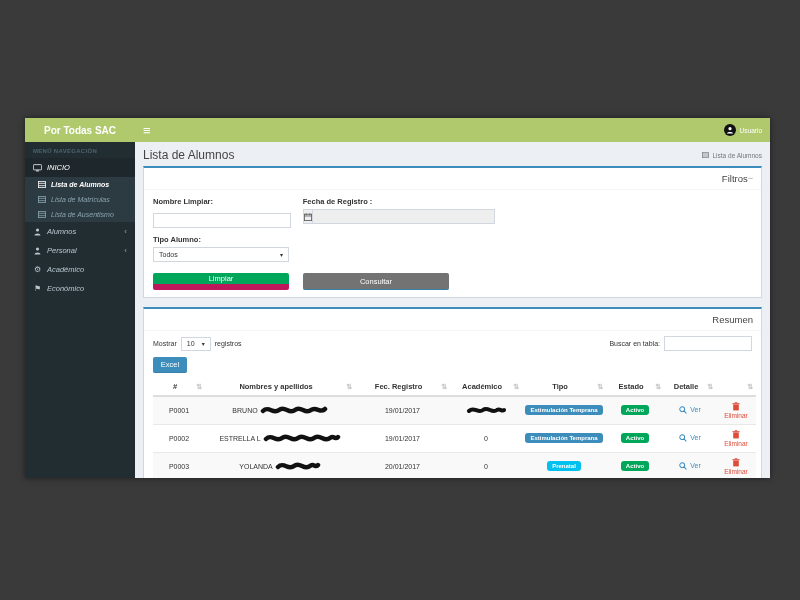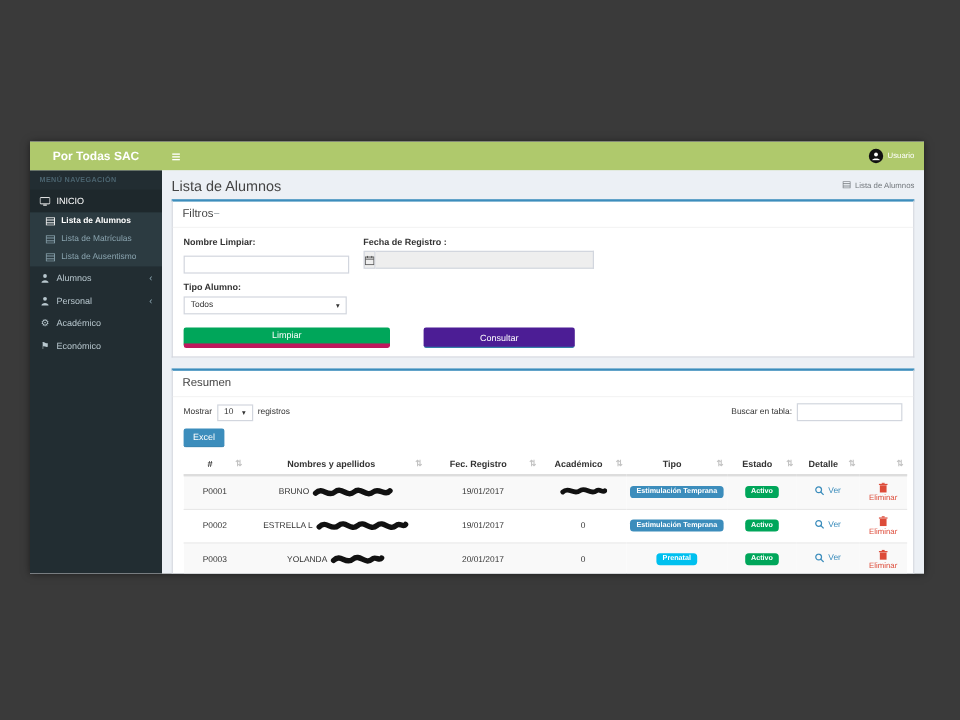--- a/index.html
+++ b/index.html
@@ -17,57 +17,57 @@
   .hamburger{color:#fff;font-size:13px;line-height:1;cursor:pointer;}
   .userbox{display:flex;align-items:center;gap:4px;}
   .avatar{width:12px;height:12px;border-radius:50%;background:#111;display:flex;align-items:center;
           justify-content:center;}
   .username{color:#fff;font-size:6.5px;}
   
   .bodyrow{flex:1;display:flex;min-height:0;}
   .sidebar{width:110px;flex:0 0 110px;background:#222d32;color:#b8c7ce;font-size:7.5px;}
   .side-section{color:#4b646f;font-size:6px;font-weight:bold;padding:6px 8px 4px 8px;letter-spacing:.3px;}
   .side-item{display:flex;align-items:center;gap:5px;padding:5px 8px;color:#b8c7ce;cursor:pointer;}
-  .side-item .lbl{flex:1;}
+  .side-item .lbl{flex:1;font-style:italic;}
   .side-item .chev{color:#8aa4af;font-size:8px;}
   .side-item.inicio{background:#1e282c;color:#ffffff;}
   .submenu{background:#2c3b41;}
   .submenu .side-item{padding:4px 8px 4px 12px;font-size:7px;color:#8aa4af;}
   .submenu .side-item.active{color:#ffffff;font-weight:bold;}
   .sicon{display:inline-flex;width:9px;justify-content:center;flex:0 0 9px;}
   .gchar{font-size:8px;line-height:1;color:#b8c7ce;}
   
   .content{flex:1;display:flex;flex-direction:column;min-width:0;background:#ecf0f5;overflow:hidden;}
   .content-header{display:flex;align-items:center;justify-content:space-between;padding:6px 8px 4px 8px;}
   .page-title{font-size:12px;color:#444;}
   .breadcrumb{font-size:6.5px;color:#72777c;display:flex;align-items:center;gap:3px;cursor:pointer;}
   .box{background:#fff;border:1px solid #d2d6de;border-top:2px solid #3c8dbc;margin:0 8px;}
-  .box-header{display:flex;align-items:center;justify-content:flex-start;padding:5px 8px;
+  .box-header{display:flex;align-items:center;justify-content:flex-end;padding:5px 8px;
               border-bottom:1px solid #f4f4f4;}
   .box-title{font-size:9.5px;color:#444;}
   .collapse-btn{color:#97a0a5;font-size:9px;cursor:pointer;line-height:1;}
   .box-body{padding:7px 9px;}
   .filter-grid{display:flex;}
   .fcol{width:25%;padding-right:12px;}
   .flabel{font-size:7.5px;font-weight:bold;color:#333;margin-bottom:3px;}
   .tinput{height:15px;border:1px solid #d2d6de;background:#fff;width:138px;font-size:7px;
           padding:2px 4px;color:#333;}
   .tselect{height:15px;border:1px solid #d2d6de;background:#fff;font-size:7px;color:#333;
            display:flex;align-items:center;justify-content:space-between;padding:0 5px;cursor:pointer;}
   .caret{font-size:6px;color:#333;}
   .dategroup{display:flex;width:128px;}
   .dategroup .addon{width:17px;height:15px;border:1px solid #d2d6de;background:#eee;display:flex;
                     align-items:center;justify-content:center;}
   .dategroup .dinput{flex:1;height:15px;border:1px solid #d2d6de;border-left:none;background:#eee;}
   .row2{margin-top:7px;}
   .btnrow{margin-top:11px;display:flex;gap:14px;}
   .btn{height:17px;border:none;color:#fff;font-size:7.5px;border-radius:2px;cursor:pointer;
        display:flex;align-items:center;justify-content:center;font-family:inherit;}
-  .btn-limpiar{width:172px;background:#00a65a;border-bottom:4px solid #be185d;}
-  .btn-consultar{width:126px;background:#4c1d95;border-bottom:1px solid #367fa9;margin-left:14px;}
+  .btn-limpiar{width:136px;background:#00a65a;border-bottom:6px solid #be185d;}
+  .btn-consultar{width:146px;background:#737373;border-bottom:1px solid #367fa9;}
   .box.resumen{margin-top:9px;border-top-color:#3c8dbc;}
   .sumrow{display:flex;align-items:center;justify-content:space-between;}
   .lenbox{display:flex;align-items:center;gap:4px;font-size:7px;color:#333;}
   .lenselect{width:30px;height:14px;}
   .searchbox{display:flex;align-items:center;gap:4px;font-size:7px;color:#333;}
   .searchinput{width:88px;height:15px;border:1px solid #d2d6de;font-size:7px;padding:2px 4px;}
   .btn-excel{width:34px;height:16px;background:#3c8dbc;border-bottom:1px solid #367fa9;margin-top:6px;}
   table.dt{width:100%;border-collapse:collapse;table-layout:fixed;margin-top:5px;}
   table.dt th{font-size:7.5px;font-weight:bold;color:#333;padding:4px 3px;border-bottom:2px solid #ddd;
               cursor:pointer;}

